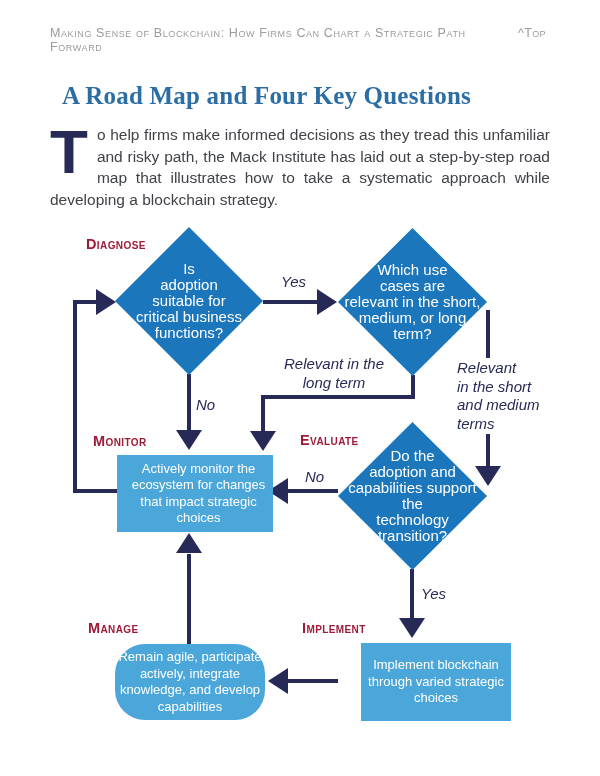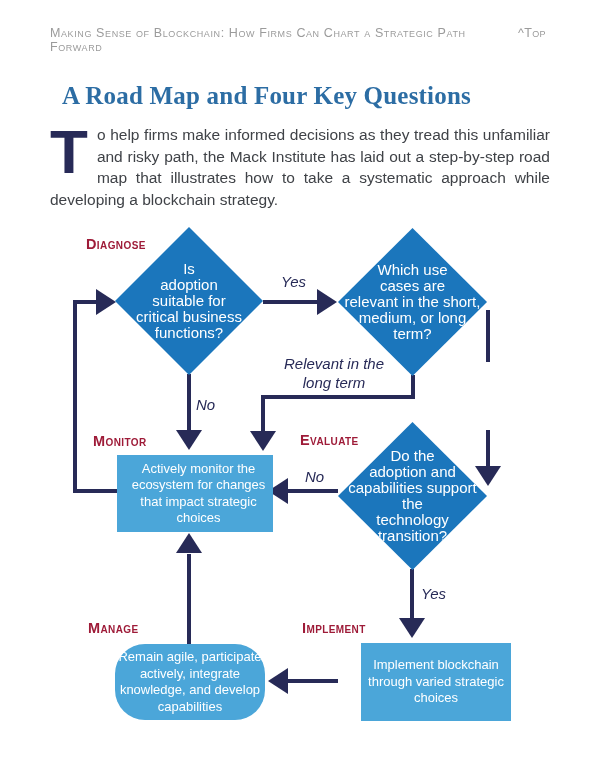--- a/index.html
+++ b/index.html
@@ -194,17 +194,21 @@
 knowledge, and develop
 capabilities</div>
     <div class="rectnode" id="r-implement">Implement blockchain
 through varied strategic
 choices</div>
 
     <div class="edge" id="e-yes1">Yes</div>
     <div class="edge" id="e-no1">No</div>
     <div class="edge" id="e-long">Relevant in the
 long term</div>
+    <div class="edge" id="e-sm">Relevant
+in the short
+and medium
+terms</div>
     <div class="edge" id="e-no2">No</div>
     <div class="edge" id="e-yes2">Yes</div>
 
   </div>
 </div>
 
 </body></html>

